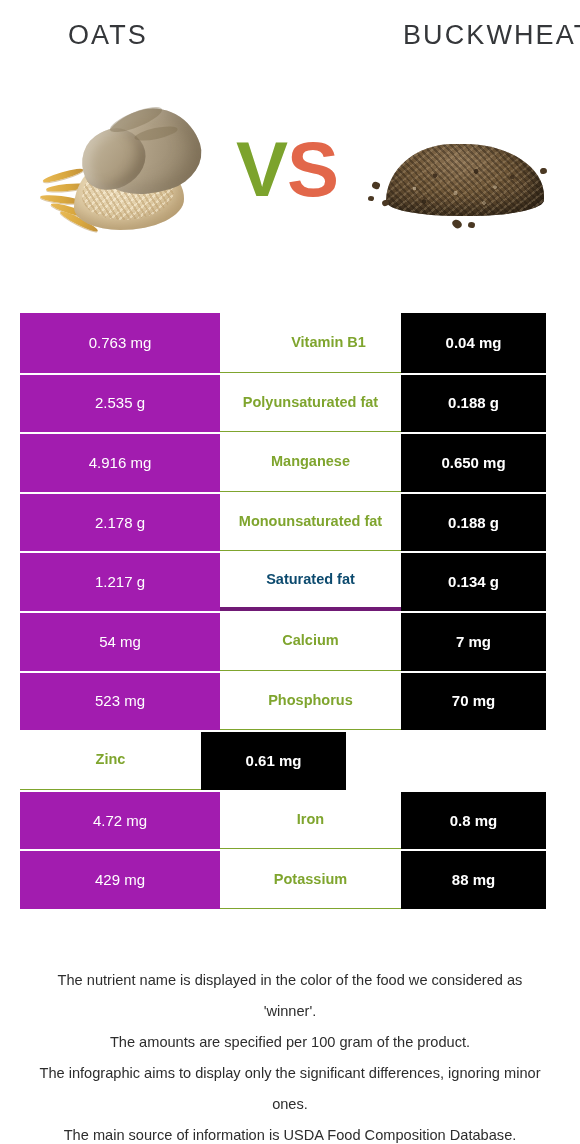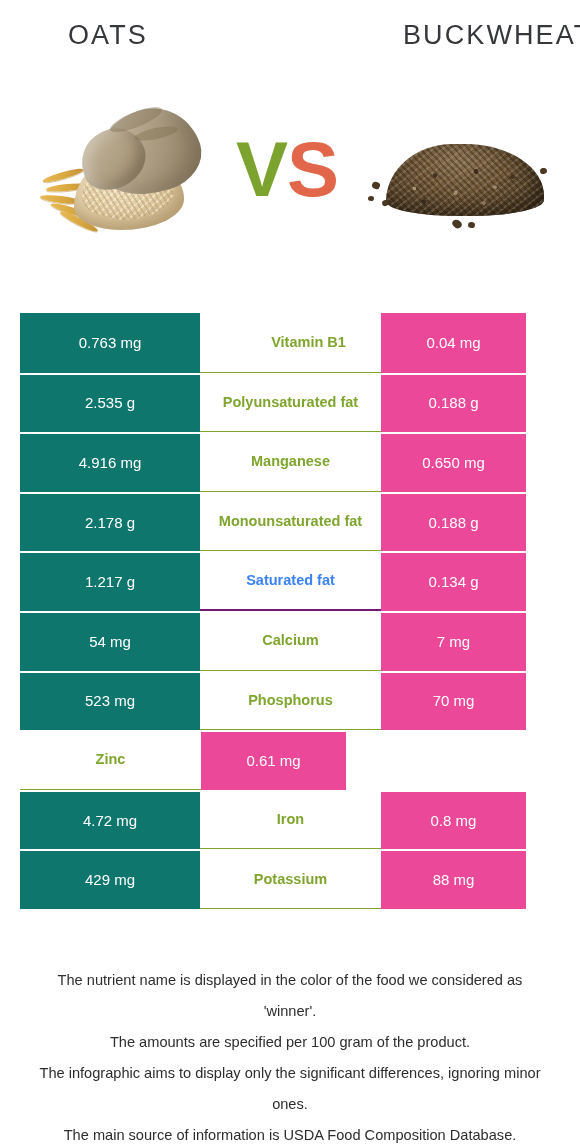--- a/index.html
+++ b/index.html
@@ -210,39 +210,39 @@
   }
   .cell {
     display: flex;
     align-items: center;
     justify-content: center;
     text-align: center;
     font-size: 15px;
     line-height: 18px;
   }
   .cell-left {
-    width: 180px;
-    background: #0f766e;
+    width: 200px;
+    background: #a21caf;
     color: #ffffff;
     font-weight: 400;
   }
   .cell-mid {
     width: 181px;
     background: #ffffff;
     font-weight: 600;
     font-size: 14.5px;
   }
   .cell-mid.win-green  { color: #7FA52E; border-bottom: 1px solid #7FA52E; }
-  .cell-mid.win-orange { color: #3b82f6; border-bottom: 2px solid #701a75; }
+  .cell-mid.win-orange { color: #0c4a6e; border-bottom: 4px solid #701a75; }
   .row:first-child .cell-mid { border-top: 0; padding-left: 36px; }
   .cell-right {
     width: 145px;
-    background: #ec4899;
+    background: #000000;
     color: #ffffff;
-    font-weight: 400;
+    font-weight: 700;
   }
   .row + .row .cell-left  { border-top: 2px solid #ffffff; }
   .row + .row .cell-right { border-top: 2px solid #ffffff; }
 
   
   .footer {
     position: absolute;
     left: 32px;
     top: 965px;
     width: 516px;

